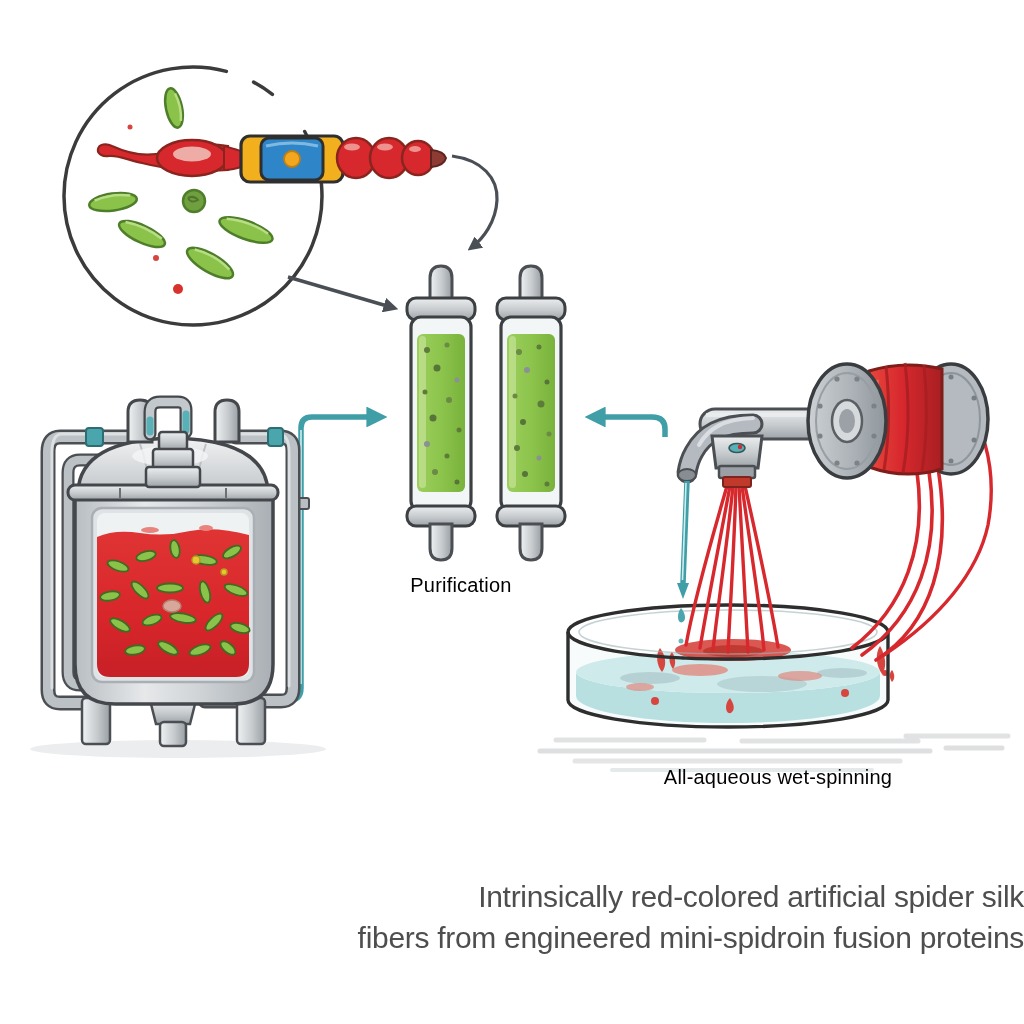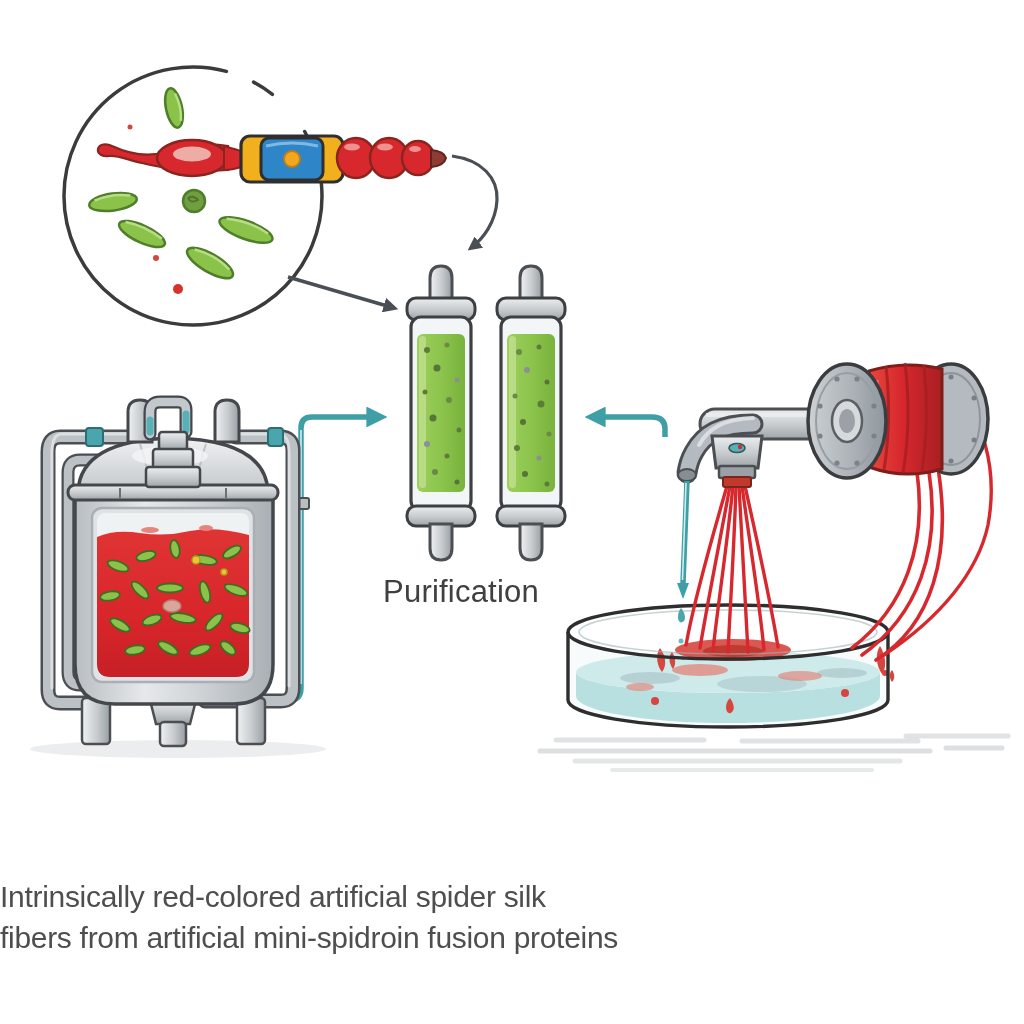--- a/index.html
+++ b/index.html
@@ -1,21 +1,21 @@
 <!DOCTYPE html>
 <html><head>
 <meta charset="utf-8">
 <style>
   html,body{margin:0;padding:0;background:#ffffff;}
   .scene{position:relative;width:1024px;height:1024px;background:#ffffff;overflow:hidden;
          font-family:"Liberation Sans", sans-serif;}
   .scene svg{position:absolute;left:0;top:0;}
-  .lbl{position:absolute;transform:translateX(-50%);font-size:31px;color:#404040;
+  .lbl{position:absolute;transform:translateX(-50%);font-size:20px;color:#000000;
        letter-spacing:.2px;white-space:nowrap;}
-  .caption{position:absolute;left:0;right:0;text-align:left;font-size:30px;line-height:41px;
+  .caption{position:absolute;left:0;right:0;text-align:right;font-size:30px;line-height:41px;
        color:#4e4e4e;letter-spacing:-.3px;}
 </style>
 </head>
 <body>
 
 <div class="scene">
 <svg width="1024" height="1024" viewBox="0 0 1024 1024">
   <defs>
     <linearGradient id="metalV" x1="0" y1="0" x2="0" y2="1">
       <stop offset="0" stop-color="#eceeef"></stop>
@@ -358,17 +358,18 @@
     <g>
       <path d="M687 481 L683 583" stroke="#3f9ea6" stroke-width="5.5" fill="none"></path>
       <path d="M686 483 L682.5 580" stroke="#cdeef0" stroke-width="1.6" fill="none"></path>
       <polygon points="677,583 689,583 683,599" fill="#3f9ea6"></polygon>
       <path d="M681 608 C685 613 686 618 684 621 C681 624 678 622 678 617 C678 613 679 611 681 608 Z" fill="#4aa6ac"></path>
     </g>
   </g>
 </svg>
 
 <div class="lbl" style="left:461px;top:574px;">Purification</div>
+<div class="lbl" style="left:778px;top:766px;">All-aqueous wet-spinning</div>
 <div class="caption" style="top:876px;">
   <div>Intrinsically red-colored artificial spider silk</div>
-  <div>fibers from artificial mini-spidroin fusion proteins</div>
+  <div>fibers from engineered mini-spidroin fusion proteins</div>
 </div>
 </div>
 
 </body></html>

